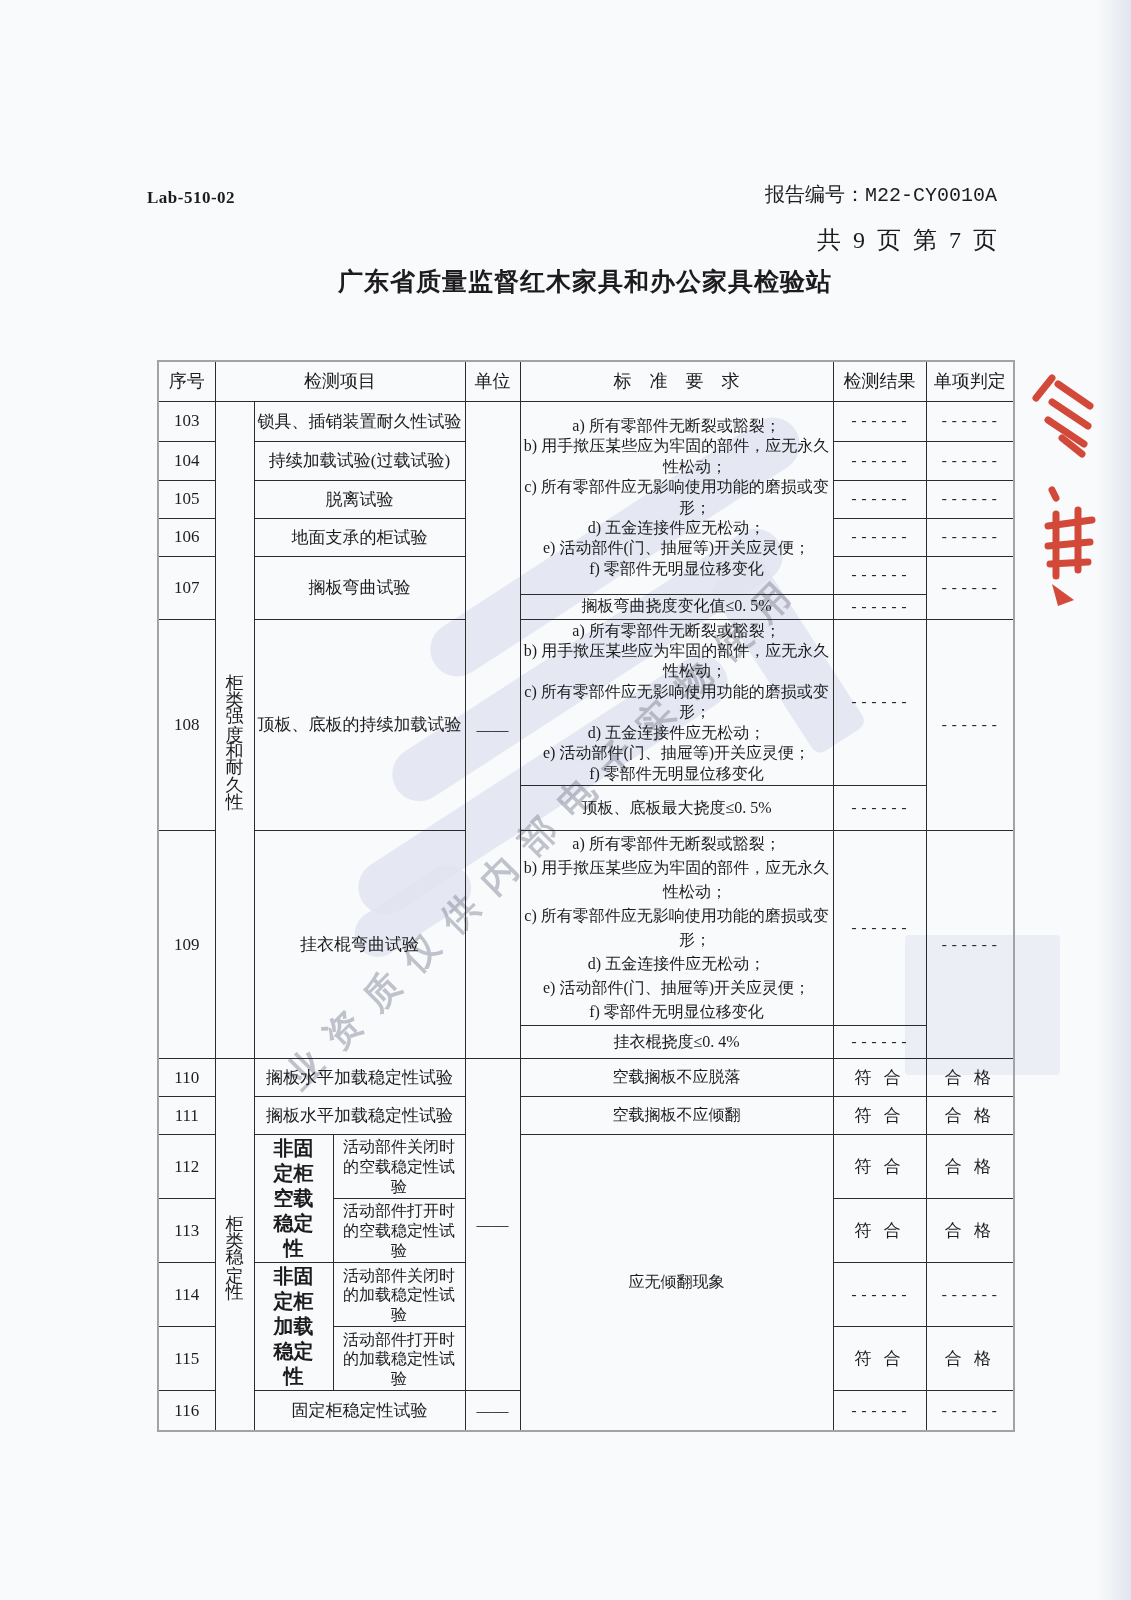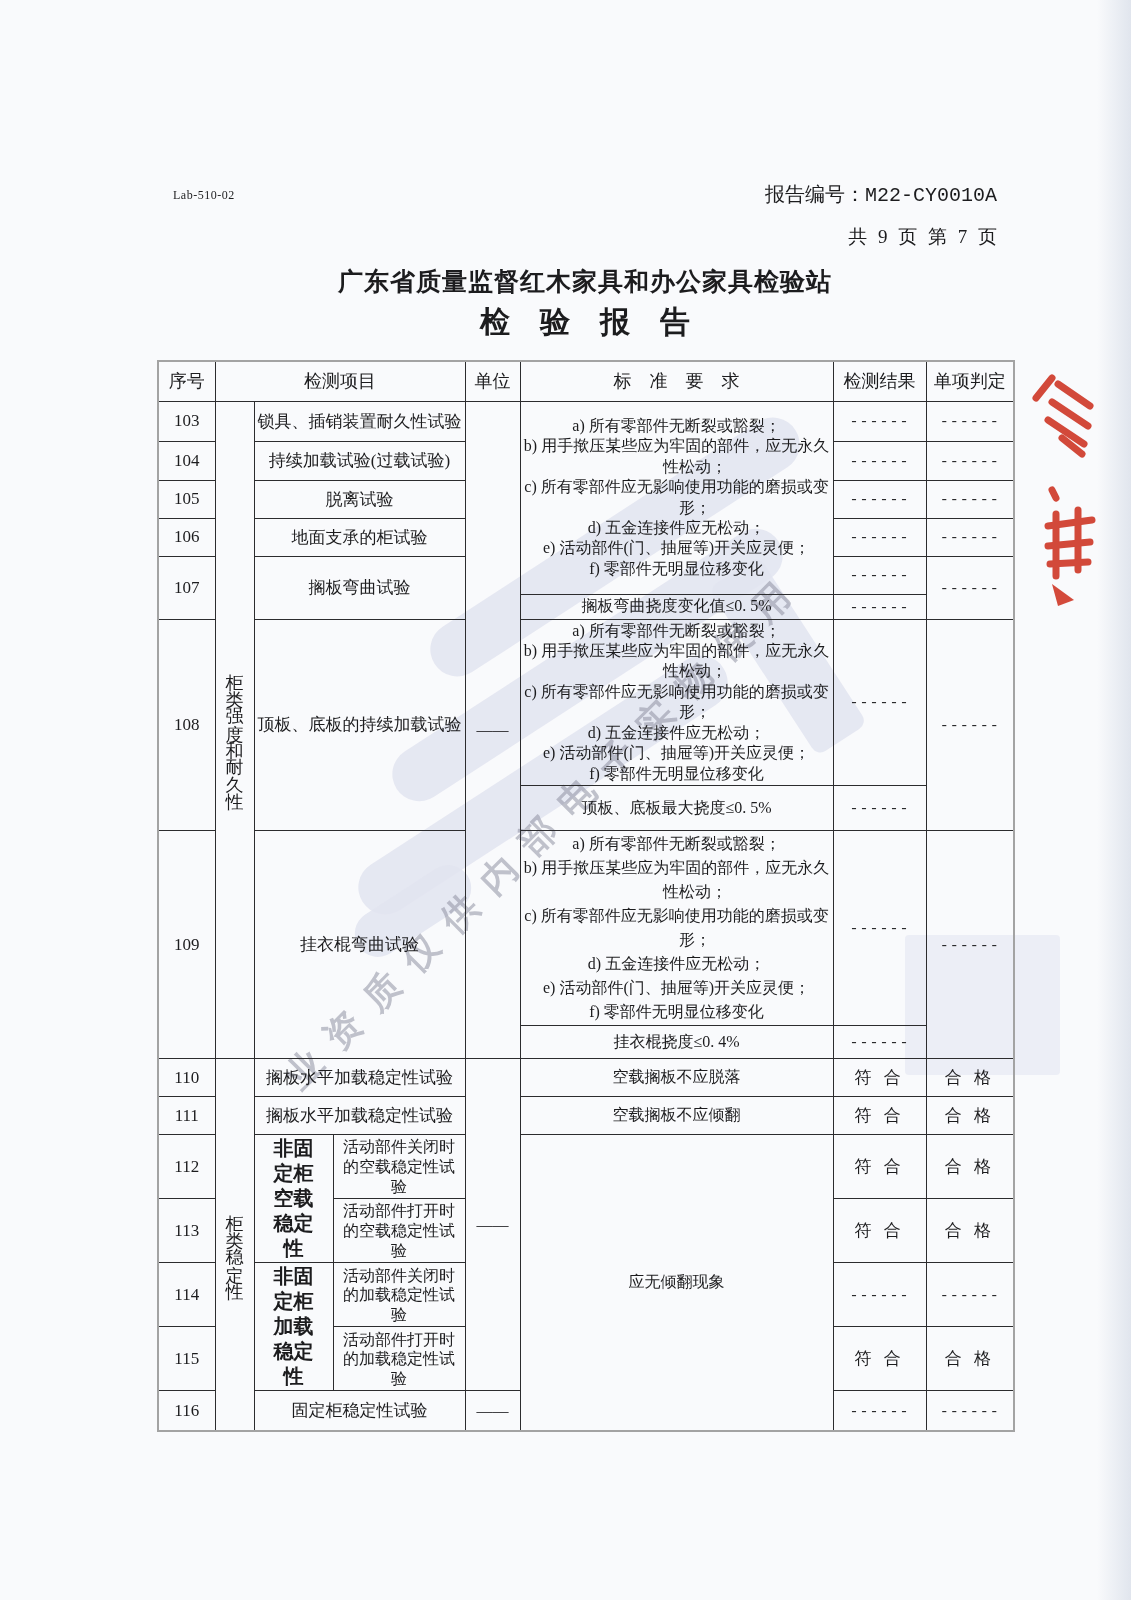--- a/index.html
+++ b/index.html
@@ -13,23 +13,23 @@
     position:relative;
     width:1131px; height:1600px;
     background:#f9fafc;
     overflow:hidden;
   }
   .edge-shade {
     position:absolute; top:0; right:0; width:34px; height:1600px;
     background:linear-gradient(to right,rgba(225,229,236,0),rgba(222,227,236,.9));
   }
   
-  .form-code { position:absolute; left:173px; top:188px; font-size:12px; font-weight:normal; letter-spacing:.5px; }
+  .form-code { position:absolute; left:147px; top:188px; font-size:17px; font-weight:bold; letter-spacing:.5px; }
   .report-no { position:absolute; right:134px; top:181px; font-size:20px; font-family:"Liberation Mono","DejaVu Sans Mono",monospace;text-align:center; }
-  .pagination { position:absolute; right:131px; top:224px; font-size:19px; letter-spacing:3px; }
+  .pagination { position:absolute; right:131px; top:224px; font-size:24px; letter-spacing:3px; }
   .station-title { position:absolute; left:157px; width:856px; top:265px; text-align:center; font-size:25px; font-weight:bold; letter-spacing:1px; }
   .report-title { position:absolute; left:157px; width:856px; top:302px; text-align:center; font-size:30px; font-weight:bold; }
   
   .wm-logo { position:absolute; left:0; top:0; z-index:0; }
   .wm-stripe { position:absolute; background:#e2e4f0; border-radius:28px; opacity:.85; }
   .wm-s1 { left:400px; top:520px; width:430px; height:54px; transform:rotate(-33deg); }
   .wm-s2 { left:360px; top:638px; width:455px; height:54px; transform:rotate(-33deg); }
   .wm-s3 { left:328px; top:758px; width:430px; height:54px; transform:rotate(-33deg); }
   .wm-s4 { left:348px; top:888px; width:130px; height:46px; transform:rotate(-33deg); }
   .wm-s5 { left:758px; top:556px; width:60px; height:200px; transform:rotate(-33deg); border-radius:10px; }
@@ -107,21 +107,20 @@
       <path d="M28,202 L66,200"></path>
       <path d="M56,148 L56,208"></path>
     </g>
     <path d="M30,222 L52,238 L36,244 Z" fill="#cf3b2a" opacity="0.92"></path>
   </svg>
 
   <div class="form-code">Lab-510-02</div>
   <div class="report-no">报告编号：M22-CY0010A</div>
   <div class="pagination">共 9 页 第 7 页</div>
   <div class="station-title">广东省质量监督红木家具和办公家具检验站</div>
-  <div class="report-title">检　验　报　告</div>
 
   <table class="report">
     <colgroup>
       <col style="width:57px">
         <col style="width:39px">
         <col style="width:79px">
         <col style="width:132px">
       <col style="width:55px">
         <col style="width:313px">
         <col style="width:93px">

